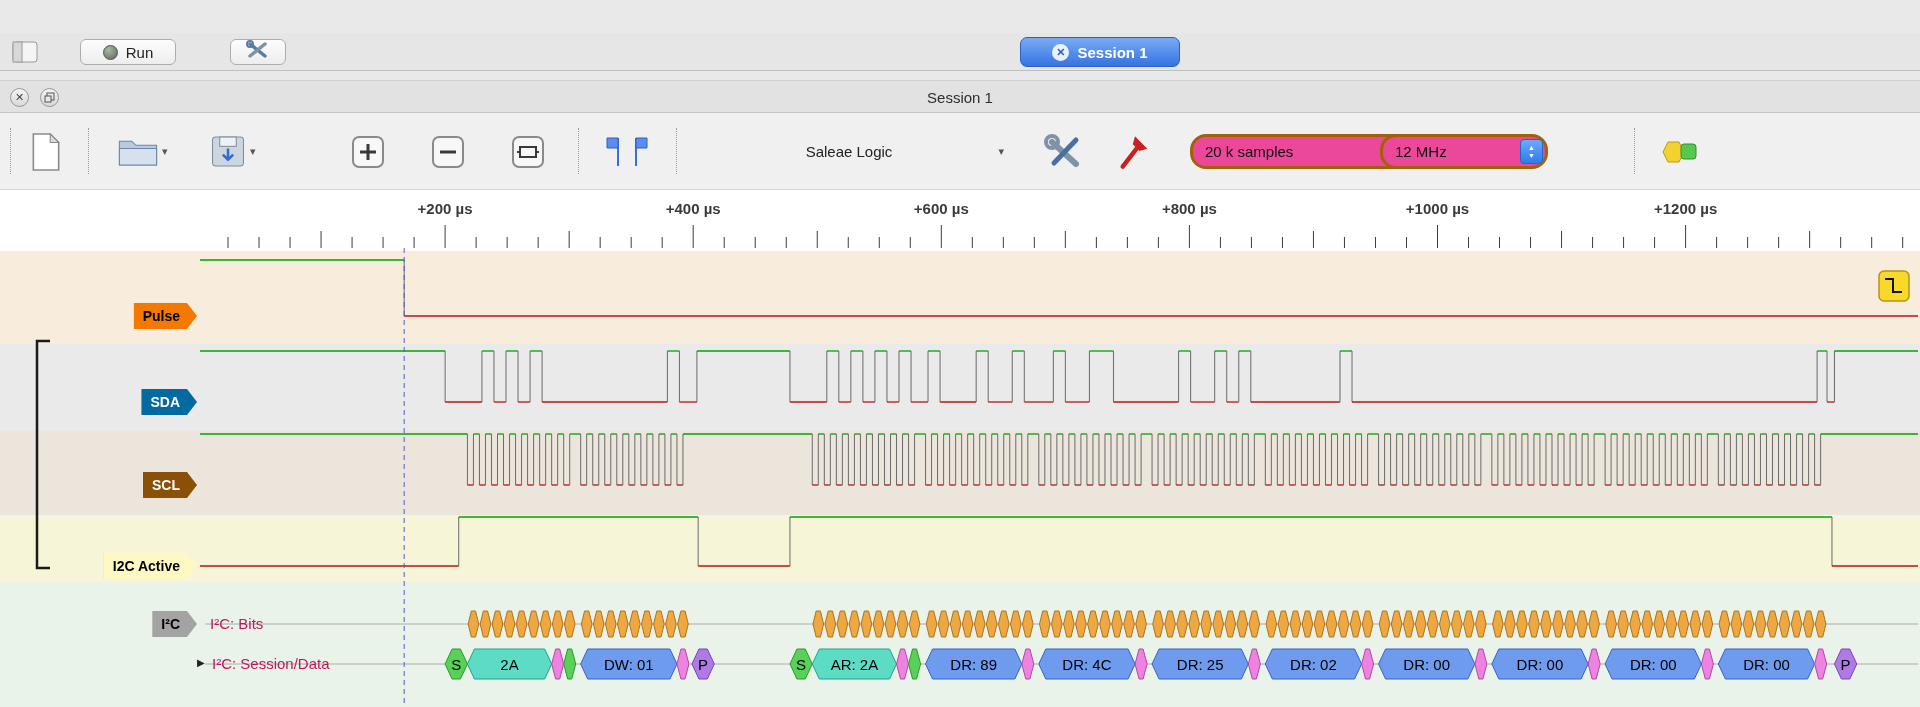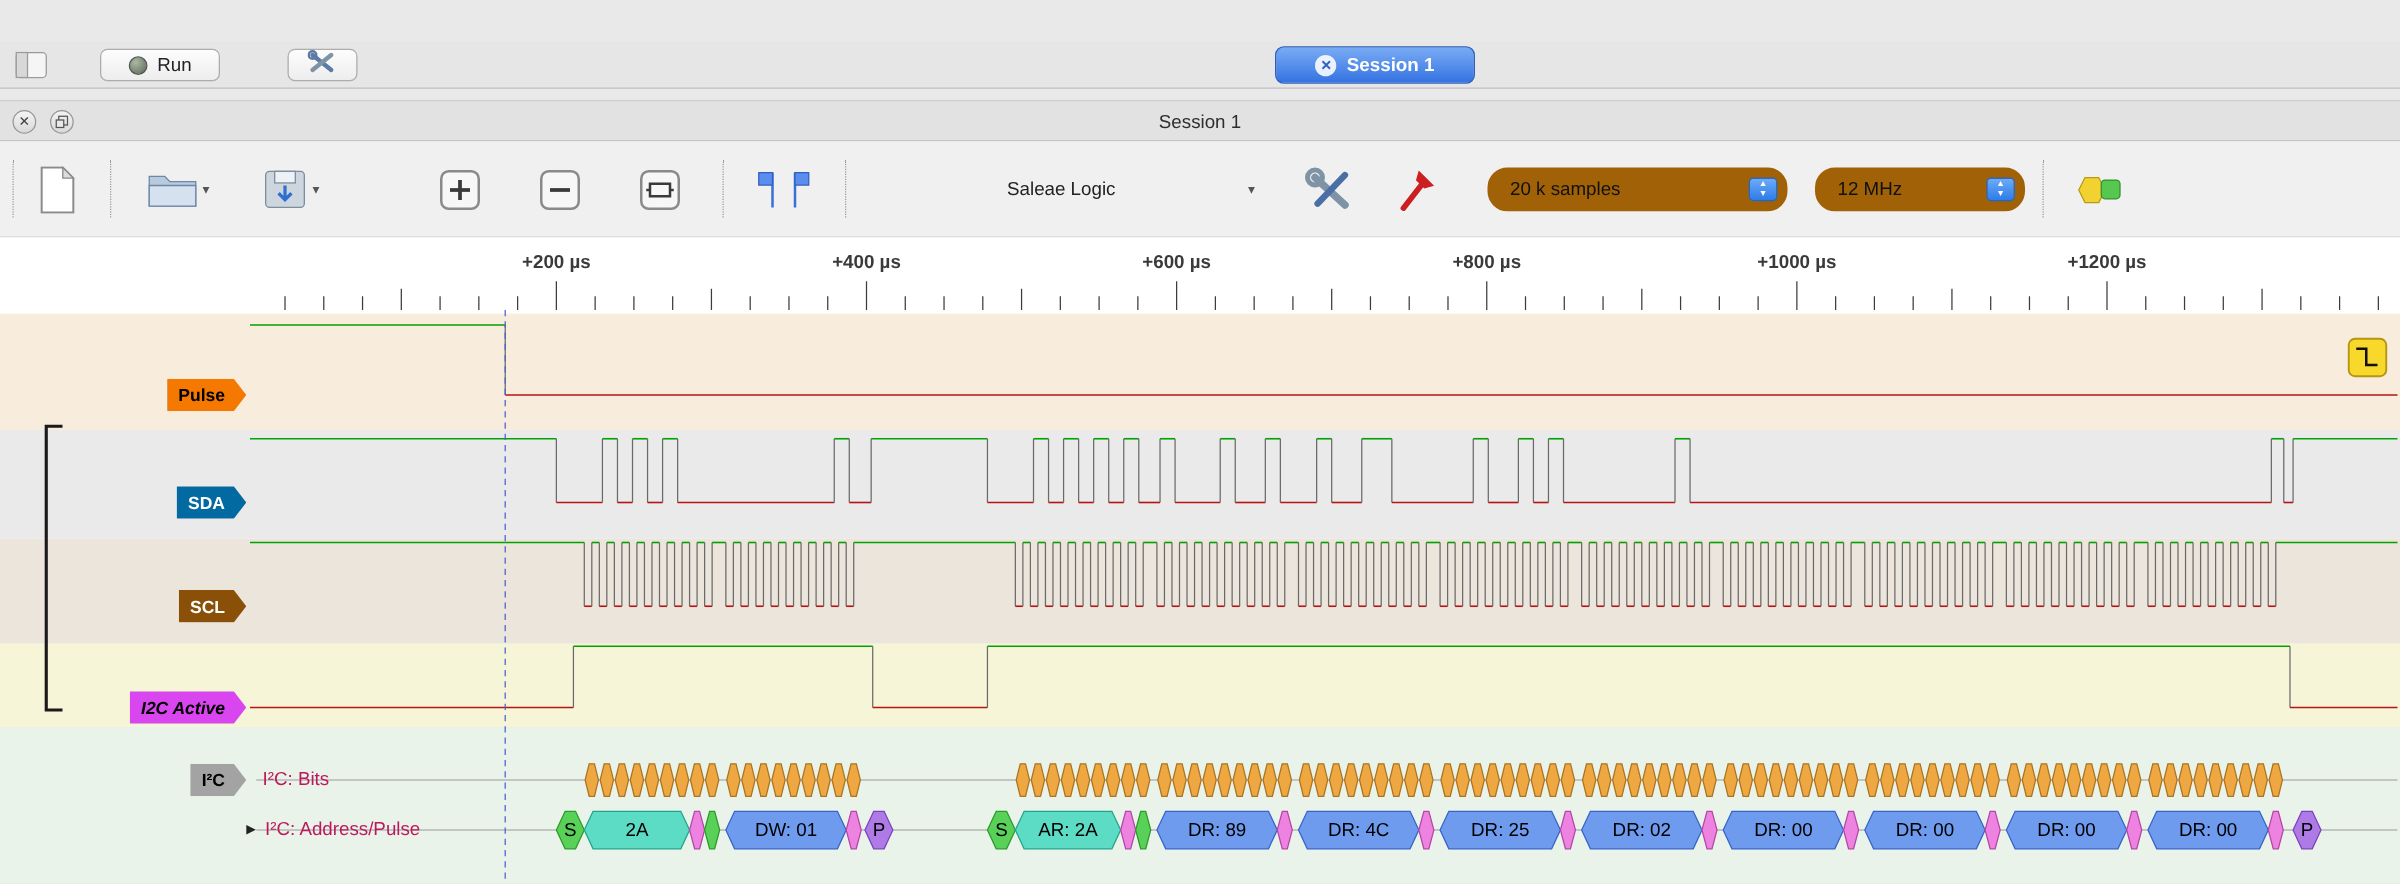--- a/index.html
+++ b/index.html
@@ -28,21 +28,21 @@
   
   .sessbar{position:absolute;top:80px;left:0;right:0;height:33px;background:#e2e2e2;border-top:1px solid #cfcfcf;border-bottom:1px solid #c5c5c5}
   .dockbtn{position:absolute;top:7px;width:19px;height:19px;border-radius:50%;background:linear-gradient(#f4f4f4,#d9d9d9);border:1px solid #979797;display:flex;align-items:center;justify-content:center;font-size:11px;color:#444}
   .sesstitle{position:absolute;inset:0;height:33px;line-height:33px;text-align:center;font-size:15px;font-weight:500;color:#2e2e2e}
 
   
   .toolbar{position:absolute;top:113px;left:0;right:0;height:77px;background:#f0f0f0;border-bottom:1px solid #d8d8d8}
   .ti{position:absolute;top:0;height:77px;display:flex;align-items:center}
   .sep{position:absolute;top:15px;height:46px;width:0;border-left:1px dotted #9c9c9c}
   .dd{font-size:11px;color:#555;margin-left:4px}
-  .combo{position:absolute;top:21px;height:35px;background:#a16207;border:6px solid #a16207;border-radius:16px;font-size:15px;color:#111;display:flex;align-items:center}
+  .combo{position:absolute;top:21px;height:35px;background:#ec4899;border:3px solid #a16207;border-radius:16px;font-size:15px;color:#111;display:flex;align-items:center}
   .comboval{padding-left:12px}
   .stepper{position:absolute;right:2px;top:2px;bottom:2px;width:23px;border-radius:4px;background:linear-gradient(#6cabf8,#2d7ce8);border:1px solid #2466c4;display:flex;flex-direction:column;align-items:center;justify-content:center;color:#fff}
   .stepper span{font-size:7px;line-height:8px}
   .device{justify-content:center;font-size:15px;color:#222}
   .zglyph{display:flex;align-items:center;justify-content:center}
 
   
   .traceview{position:absolute;top:190px;left:0;width:1920px;height:383px;background:#fff}
   #plot{position:absolute;inset:0}
   .tracetag{position:absolute;height:26px;line-height:18px;padding:4px 17px 4px 9px;font-size:14px;font-weight:600;clip-path:polygon(0 0,calc(100% - 10px) 0,100% 50%,calc(100% - 10px) 100%,0 100%);filter:drop-shadow(0 0 1px rgba(0,0,0,.5));white-space:nowrap}
@@ -177,21 +177,21 @@
     </div>
 
     <div class="combo" style="left:1190px;width:240px">
       <span class="comboval">20 k samples</span>
       <span class="stepper">
           <span>▲</span>
           <span>▼</span>
         </span>
     </div>
 
-    <div class="combo" style="left:1452px;width:168px">
+    <div class="combo" style="left:1380px;width:168px">
       <span class="comboval">12 MHz</span>
       <span class="stepper">
           <span>▲</span>
           <span>▼</span>
         </span>
     </div>
 
     <div class="sep" style="left:1634px"></div>
 
     <div class="ti" style="left:1656px">
@@ -914,21 +914,21 @@
         <text x="1845.6245" y="474" text-anchor="middle" dominant-baseline="central" font-size="15" font-weight="500" fill="#000">P</text>
         <path d="M50 151 H37 V378 H50" fill="none" stroke="#1a1a1a" stroke-width="2.5"></path>
         <rect x="1879" y="81" width="30" height="30" rx="5" fill="#f8d82a" stroke="#b59512" stroke-width="1.5"></rect>
         <path d="M1885 89 h8 v13 h9" fill="none" stroke="#111" stroke-width="2"></path>
         <line x1="404.1635" x2="404.1635" y1="58" y2="517" stroke="#4a5fd0" stroke-width="1" stroke-dasharray="5,4"></line>
       </svg>
 
     <div class="tracetag" id="tag-pulse" style="right: 1723px; top: 113px; background: rgb(245, 121, 0); color: rgb(0, 0, 0);">Pulse</div>
     <div class="tracetag" id="tag-sda" style="right: 1723px; top: 199px; background: #0369a1; color: rgb(255, 255, 255);">SDA</div>
     <div class="tracetag" id="tag-scl" style="right: 1723px; top: 282px; background: rgb(138, 80, 8); color: rgb(255, 255, 255);">SCL</div>
-    <div class="tracetag" id="tag-i2ca" style="right: 1723px; top: 363px; background: #d946ef; color: rgb(0, 0, 0); font-style: italic;">I2C Active</div>
+    <div class="tracetag" id="tag-i2ca" style="right: 1723px; top: 363px; background: #fef9c3; color: rgb(0, 0, 0);">I2C Active</div>
     <div class="tracetag" id="tag-dec" style="right: 1723px; top: 421px; background: #a3a3a3; color: rgb(0, 0, 0);">I²C</div>
 
     <span class="rowlabel" style="left:210px;top:425px">I²C: Bits</span>
     <span class="expand" style="left:197px;top:467px">▶</span>
-    <span class="rowlabel" style="left:212px;top:465px">I²C: Address/Pulse</span>
+    <span class="rowlabel" style="left:212px;top:465px">I²C: Session/Data</span>
   </div>
 
 </div>
 
 </body></html>

